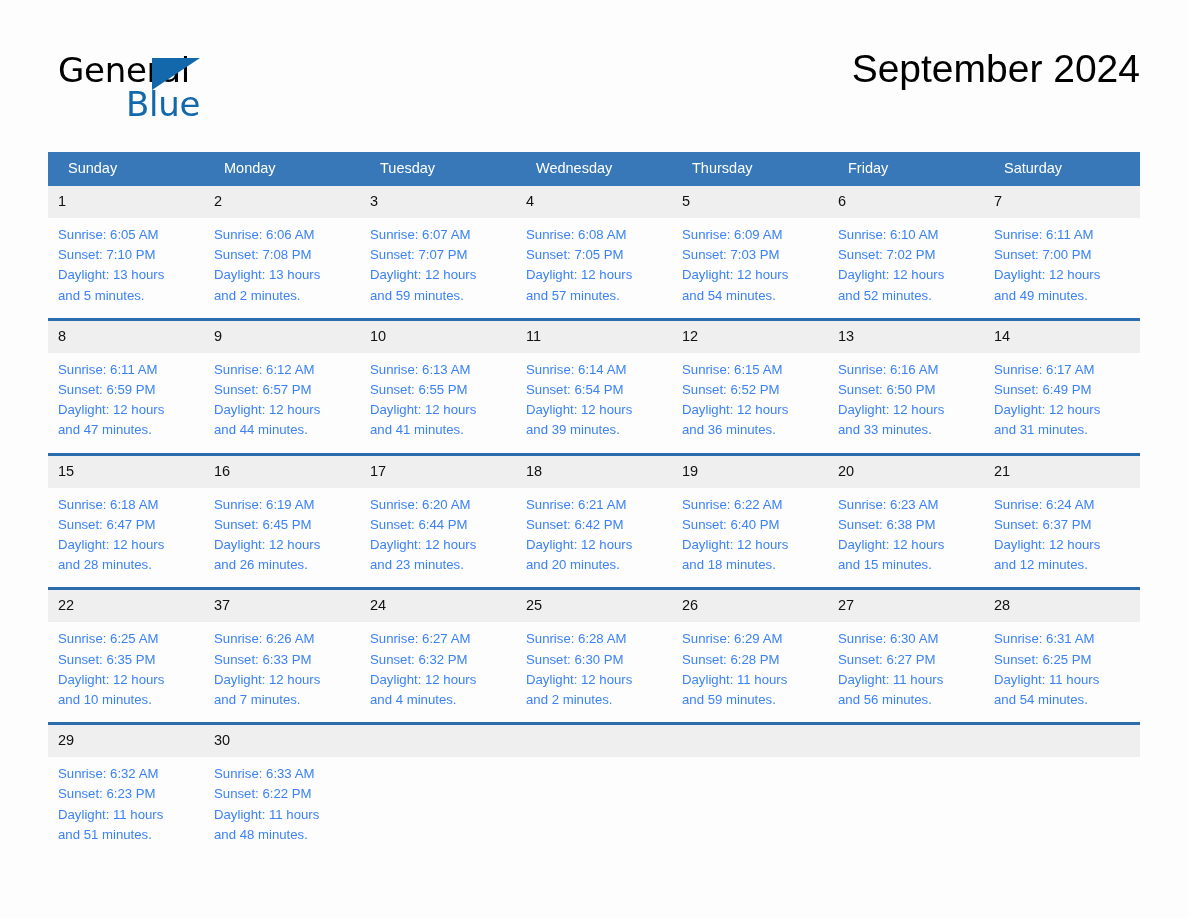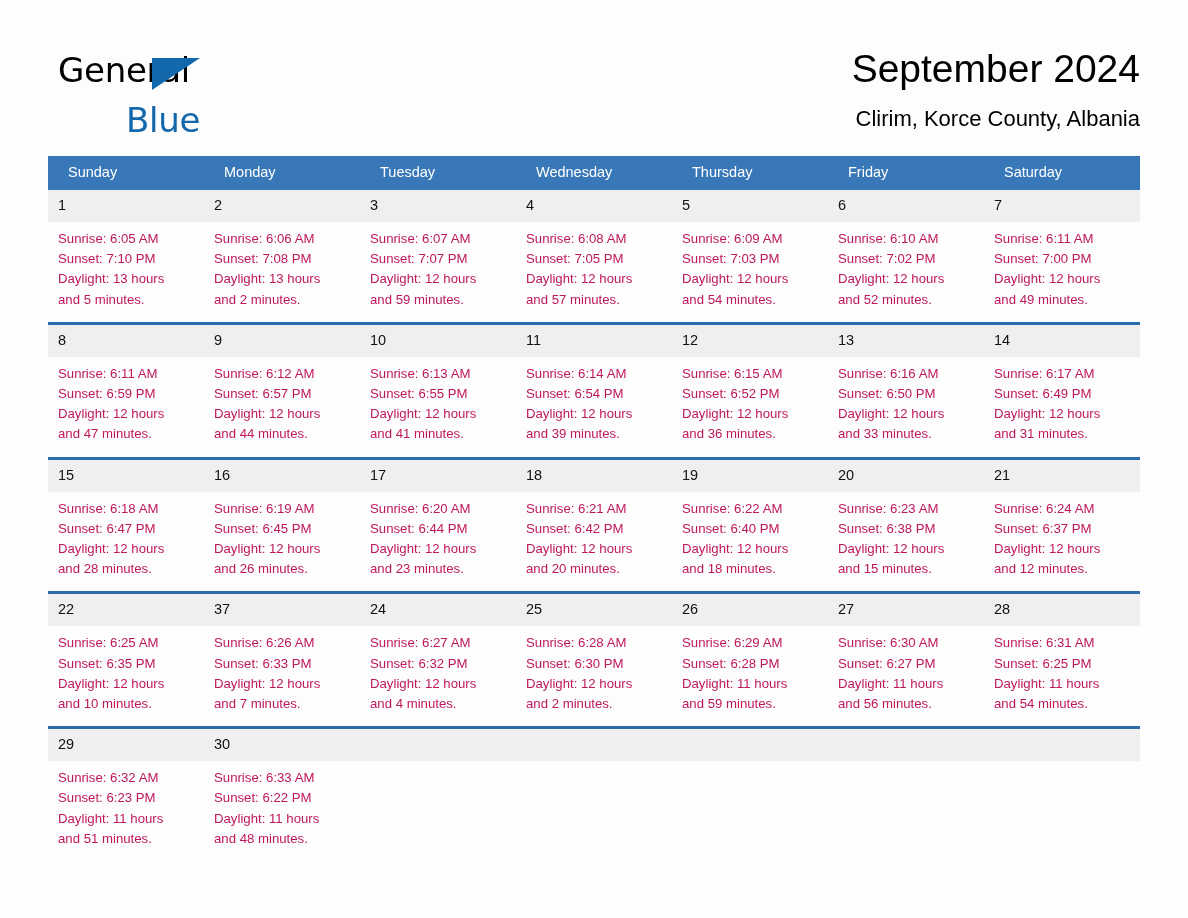--- a/index.html
+++ b/index.html
@@ -34,21 +34,21 @@
   .logo-tri {
     position: absolute;
     left: 104px; top: 14px;
     width: 48px; height: 32px;
     background: #1368ac;
     clip-path: polygon(0 0, 100% 100%, 0 100%);
     transform: scaleY(-1);
   }
   .logo-blue {
     position: absolute;
-    left: 78px; top: 56px;
+    left: 78px; top: 40px;
     font-family: "DejaVu Sans", sans-serif;
     font-size: 34px;
     letter-spacing: -0.3px;
     color: #1368ac;
     line-height: 40px;
   }
   .titles { text-align: right; padding-top: 2px; }
   .cal-title {
     font-family: "Liberation Sans", sans-serif;
     font-size: 39px;
@@ -96,21 +96,21 @@
     line-height: 19px;
     padding: 6px 0 7px 10px;
     min-height: 32px;
     color: #111;
   }
   .daynum.empty { color: transparent; }
   .info {
     padding: 7px 8px 12px 10px;
     font-size: 13.2px;
     line-height: 20.2px;
-    color: #be185d;
+    color: #3b82f6;
     min-height: 70px;
   }
   .info div { white-space: nowrap; }
   td.blank .info { min-height: 70px; }
   tbody tr.week.last .info { min-height: 72px; }
 </style>
 </head>
 <body>
 
 <div class="page">
@@ -118,21 +118,20 @@
   <div class="header">
 
     <div class="logo">
       <span class="logo-general">General</span>
       <span class="logo-tri"></span>
       <span class="logo-blue">Blue</span>
     </div>
 
     <div class="titles">
       <div class="cal-title">September 2024</div>
-      <div class="cal-subtitle">Clirim, Korce County, Albania</div>
     </div>
 
   </div>
 
   <div class="calendar">
     <table class="cal">
       <thead>
         <tr>
           <th>Sunday</th>
           <th>Monday</th>

